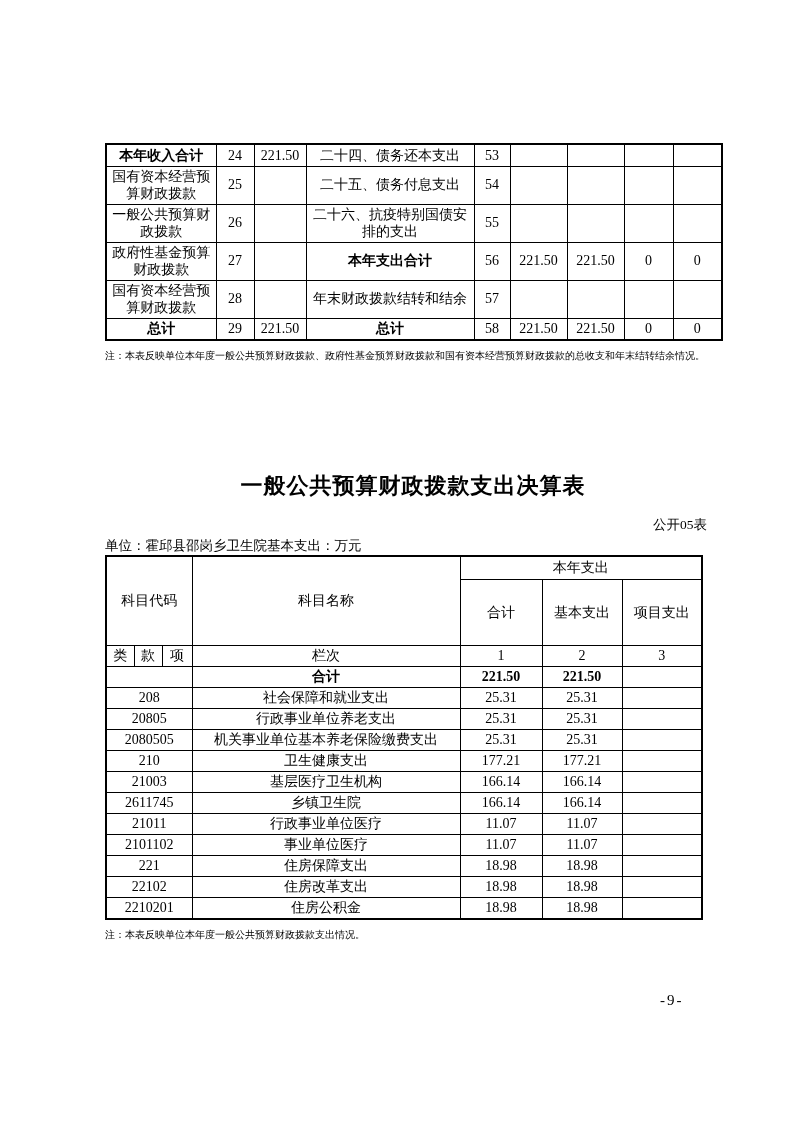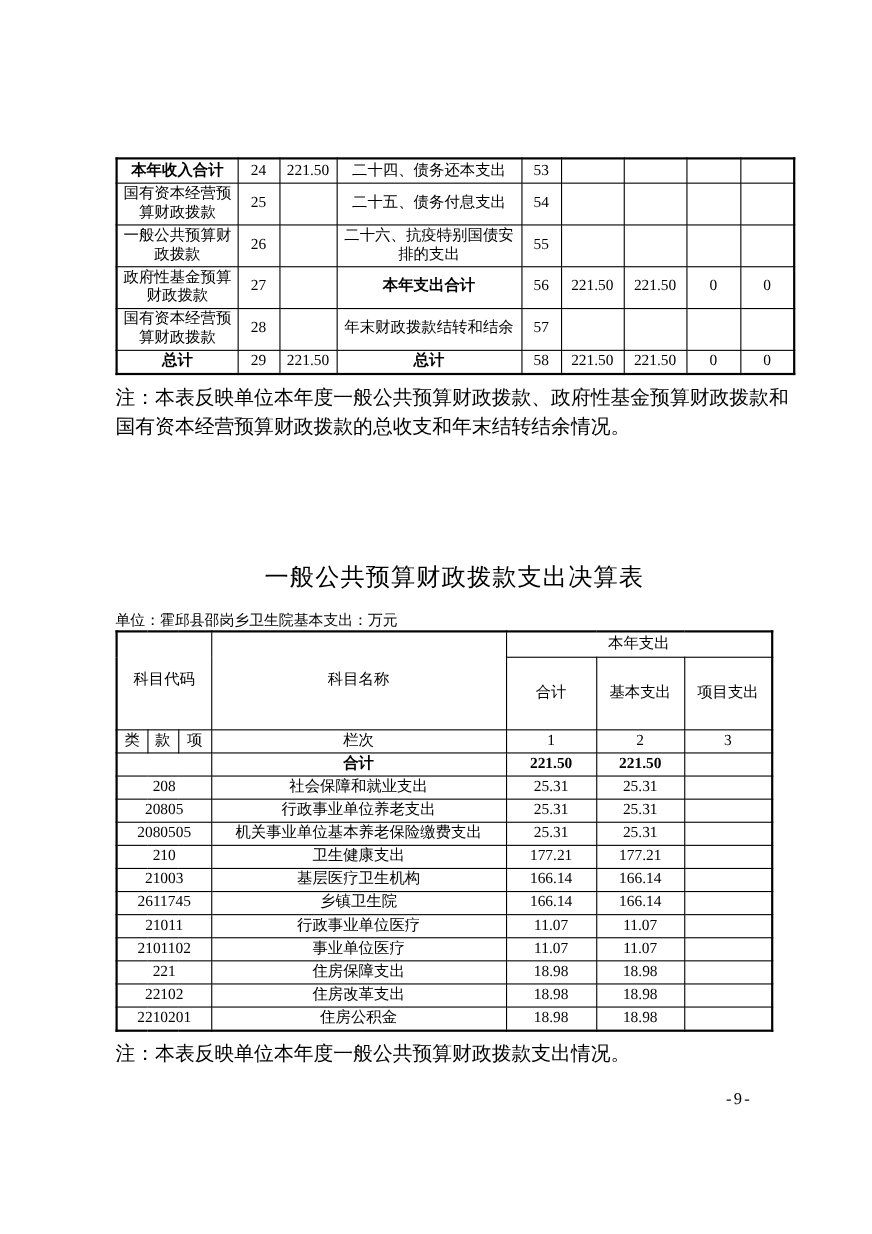--- a/index.html
+++ b/index.html
@@ -9,22 +9,22 @@
   table{border-collapse:collapse;table-layout:fixed;}
   .t1{width:616px;border:2px solid #000;}
   .t1 td{border:1px solid #000;font-size:14px;text-align:center;vertical-align:middle;
          padding:1px 3px;line-height:1.25;overflow:hidden;word-break:break-all;}
   .t2{width:596px;border:2px solid #000;}
   .t2 td{border:1px solid #000;font-size:14px;text-align:center;vertical-align:middle;
          padding:1px 4px;line-height:1.25;overflow:hidden;word-break:break-all;}
   .h22{height:22px;} .h38{height:38px;} .h24{height:24px;} .h66{height:66px;} .h21{height:21px;}
   .l{text-align:left;margin-left:43px;} .r{text-align:right;} .b{font-weight:bold;}
   .ind{padding-left:26px;}
-  .note{font-size:18px;line-height:1.5;margin-top:7px;width:616px;}
-  .title{font-family:"Liberation Sans","DejaVu Sans",sans-serif;font-size:22px;font-weight:normal;
+  .note{font-size:10px;line-height:1.5;margin-top:7px;width:616px;}
+  .title{font-family:"Liberation Sans","DejaVu Sans",sans-serif;font-size:22px;font-weight:bold;
          text-align:center;letter-spacing:1px;margin-top:108px;}
   .meta-code{font-size:13.5px;text-align:right;margin-top:8px;padding-right:14px;}
   .meta-row{display:flex;font-size:13.5px;margin-top:3px;margin-bottom:0;}
   .pageno{position:absolute;left:660px;top:992px;font-size:15px;letter-spacing:2px;}
 </style>
 </head>
 <body>
 
 <div class="content">
 
@@ -106,20 +106,21 @@
         <td class="r">221.50</td>
         <td class="r">0</td>
         <td class="r">0</td>
       </tr>
     </tbody>
   </table>
 
   <p class="note">注：本表反映单位本年度一般公共预算财政拨款、政府性基金预算财政拨款和国有资本经营预算财政拨款的总收支和年末结转结余情况。</p>
 
   <h1 class="title">一般公共预算财政拨款支出决算表</h1>
+  <div class="meta-code">公开05表</div>
   <div class="meta-row">
     <span>单位：霍邱县邵岗乡卫生院</span>
     <span>基本支出：万元</span>
   </div>
 
   <table class="t2">
     <colgroup>
       <col style="width:28px">
         <col style="width:28px">
         <col style="width:30px">

